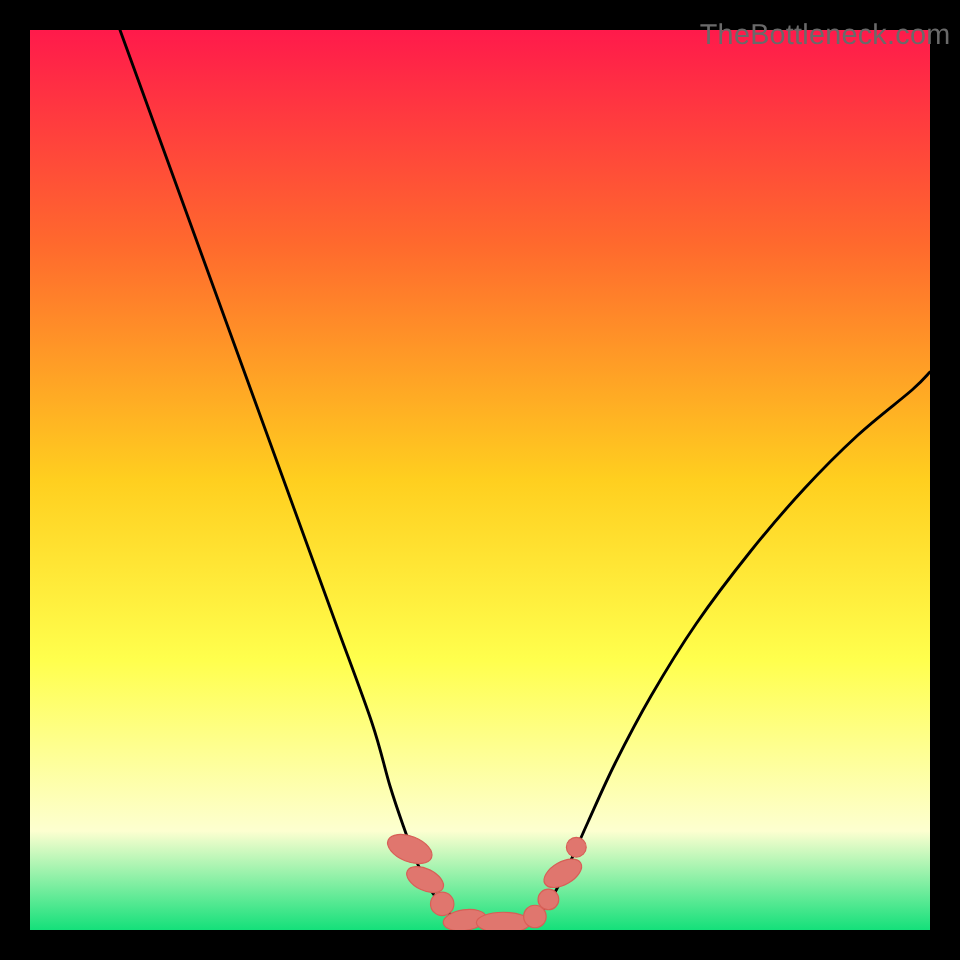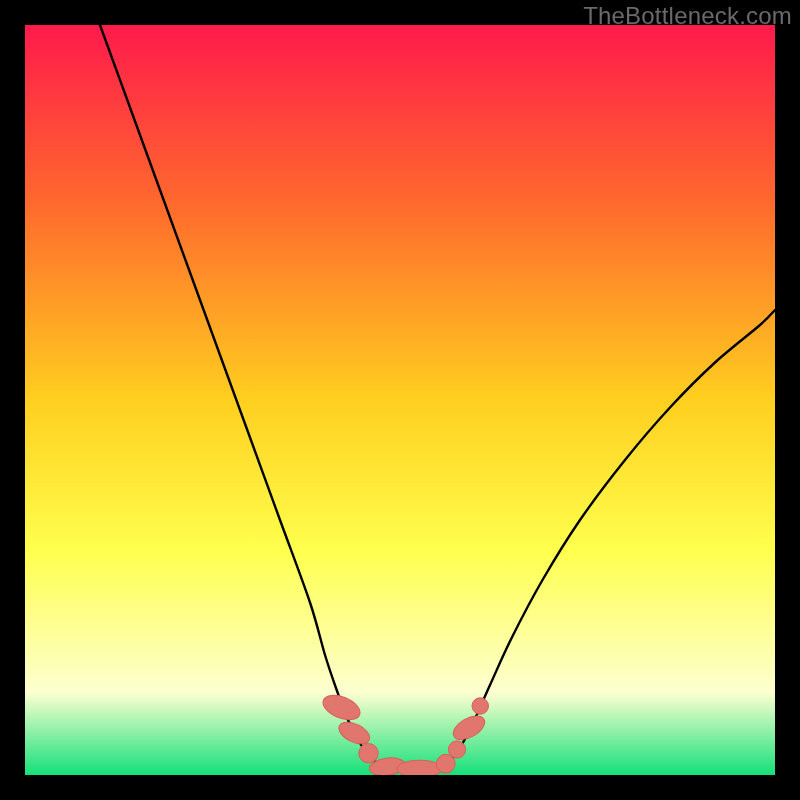--- a/index.html
+++ b/index.html
@@ -21,21 +21,21 @@
   .plot {
     position: absolute;
     top: 25px;
     left: 25px;
     width: 750px;
     height: 750px;
     overflow: hidden;
   }
   .watermark {
     position: absolute;
-    top: 2px;
+    top: 16px;
     right: 8px;
     color: #6a6a6a;
     font-size: 24px;
     font-weight: 500;
     letter-spacing: 0.2px;
   }
   svg {
     display: block;
   }
 </style>

